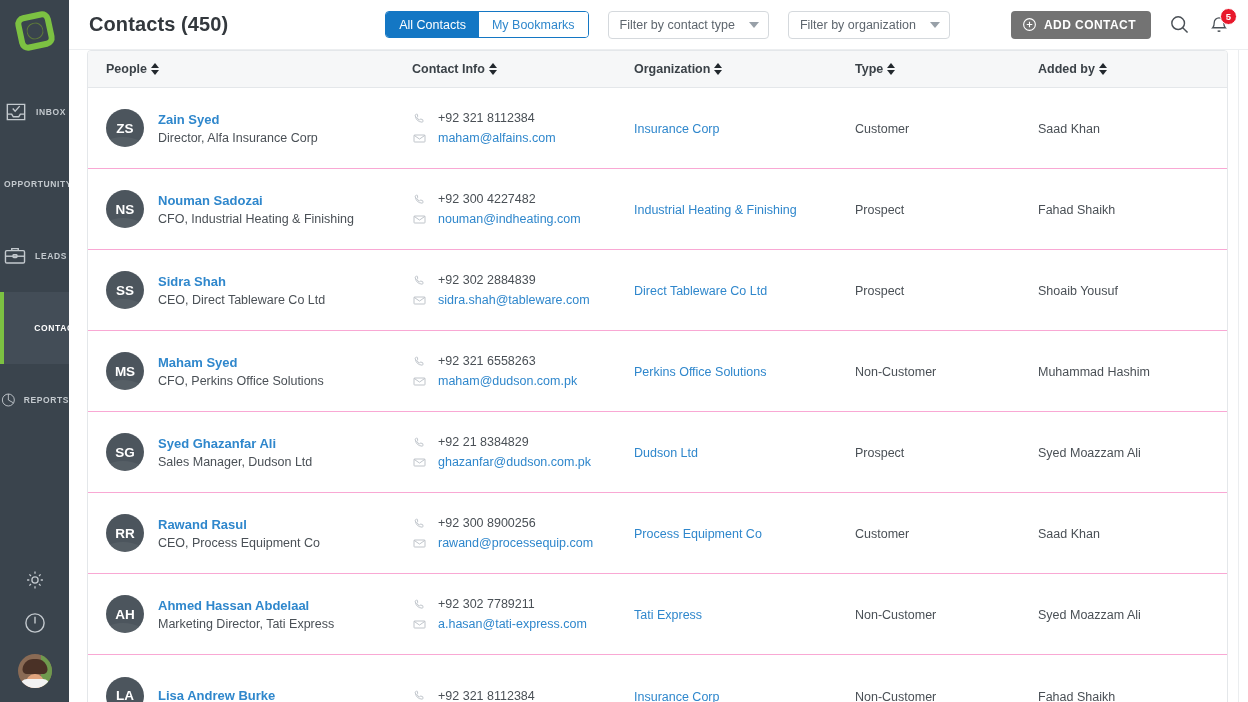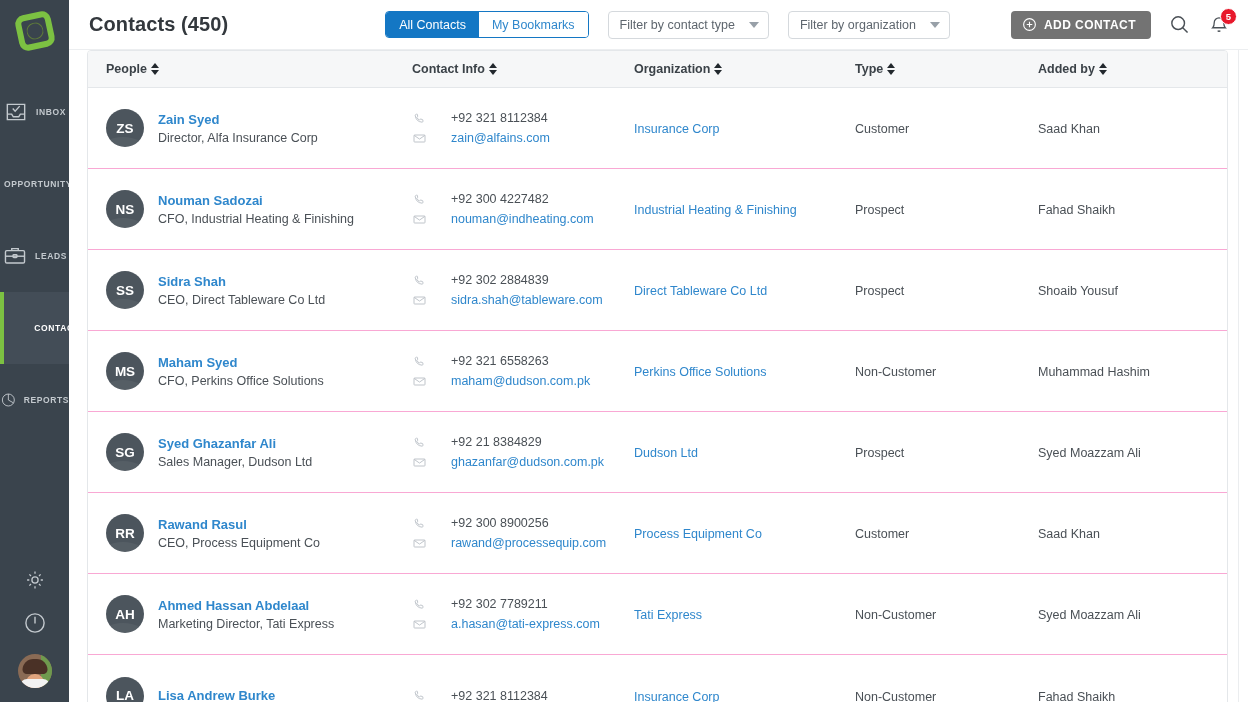--- a/index.html
+++ b/index.html
@@ -179,21 +179,21 @@
   }
   .avatar::after {
     content: ""; position: absolute; left: -6px; bottom: -16px;
     width: 46px; height: 26px; border-radius: 50%;
     background: rgba(255,255,255,.055);
   }
   .avatar span { position: relative; z-index: 1; }
   .p-name { font-size: 13px; color: #2f87cc; font-weight: 700; cursor: pointer; }
   .p-role { font-size: 12.5px; color: #4a5056; margin-top: 4px; }
 
-  .cinfo-line { display: flex; align-items: center; gap: 24px; }
+  .cinfo-line { display: flex; align-items: center; gap: 11px; }
   .cinfo-line + .cinfo-line { margin-top: 5px; }
   .cinfo-txt { font-size: 12.5px; color: #4a5056; }
   .cinfo-txt.link { color: #2f87cc; cursor: pointer; }
   .org-link { font-size: 12.5px; color: #2f87cc; cursor: pointer; }
   .cell-txt { font-size: 12.5px; color: #4a5056; }
 
   .right-divider {
     position: absolute; top: 50px; right: 9px; bottom: 0;
     width: 1px; background: #ebedef;
   }
@@ -384,21 +384,21 @@
                   <svg width="15" height="15" viewBox="0 0 24 24" fill="none" stroke="#b6bcc2" stroke-width="1.4">
                     <path d="M7.4 4.6c.5 0 .9.3 1 .8l.7 2.6c.1.4 0 .8-.3 1L7.5 10c1 2 2.5 3.5 4.5 4.5l1-1.3c.3-.3.6-.4 1-.3l2.6.7c.5.1.8.5.8 1v2.2c0 .7-.6 1.2-1.3 1.1C9.6 17.3 6.1 13.8 5.1 7.2c-.1-.7.4-1.3 1.1-1.3z"></path>
                   </svg>
                   <span class="cinfo-txt">+92 321 8112384</span>
                 </div>
                 <div class="cinfo-line">
                   <svg width="15" height="15" viewBox="0 0 24 24" fill="none" stroke="#b6bcc2" stroke-width="1.4">
                     <rect x="3.2" y="6.4" width="17.6" height="11.2" rx="1"></rect>
                     <path d="M3.6 7.1l8.4 5.8 8.4-5.8"></path>
                   </svg>
-                  <span class="cinfo-txt link">zain@alfains.com</span>
+                  <span class="cinfo-txt link">maham@alfains.com</span>
                 </div>
               </div>
               <div class="col-org"><span class="org-link">Insurance Corp</span></div>
               <div class="col-type"><span class="cell-txt">Customer</span></div>
               <div class="col-added"><span class="cell-txt">Saad Khan</span></div>
             </div>
             <div class="row">
               <div class="col-people">
                 <div class="person">
                   <div class="avatar">

